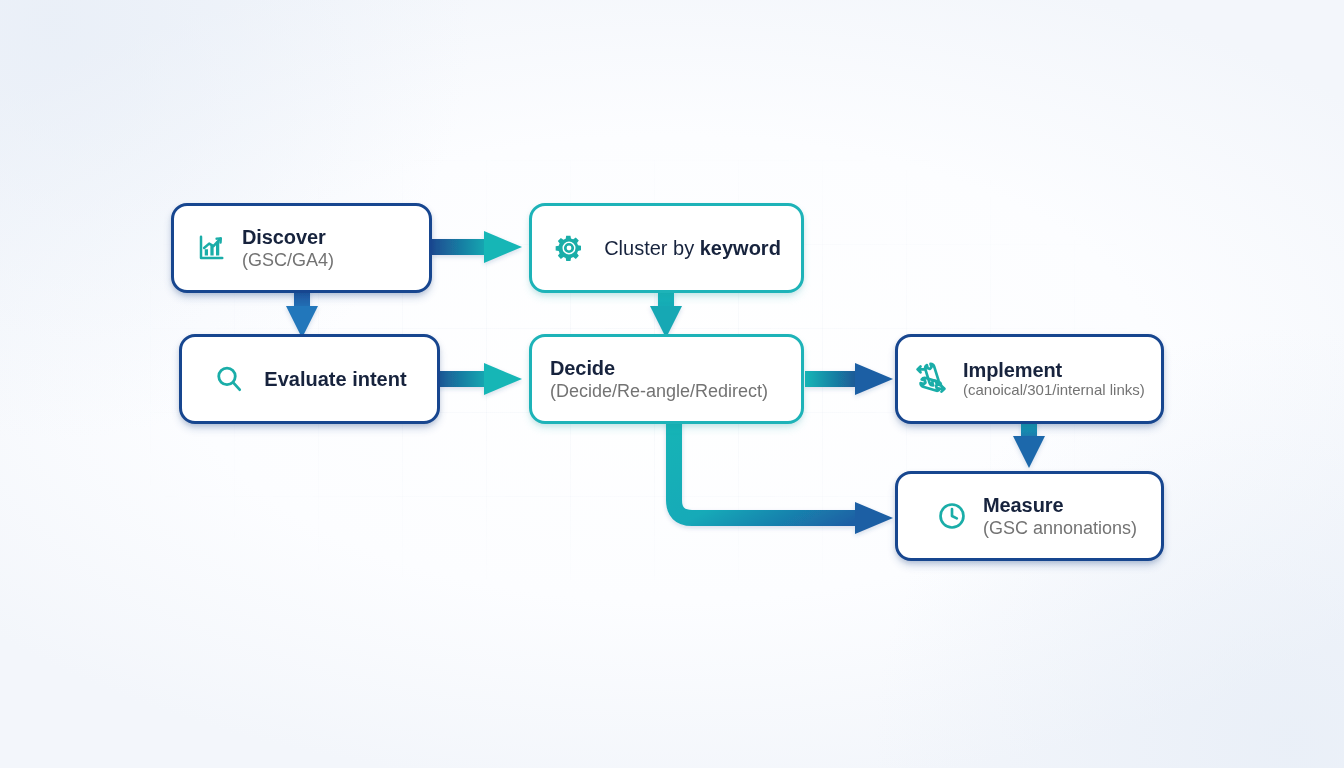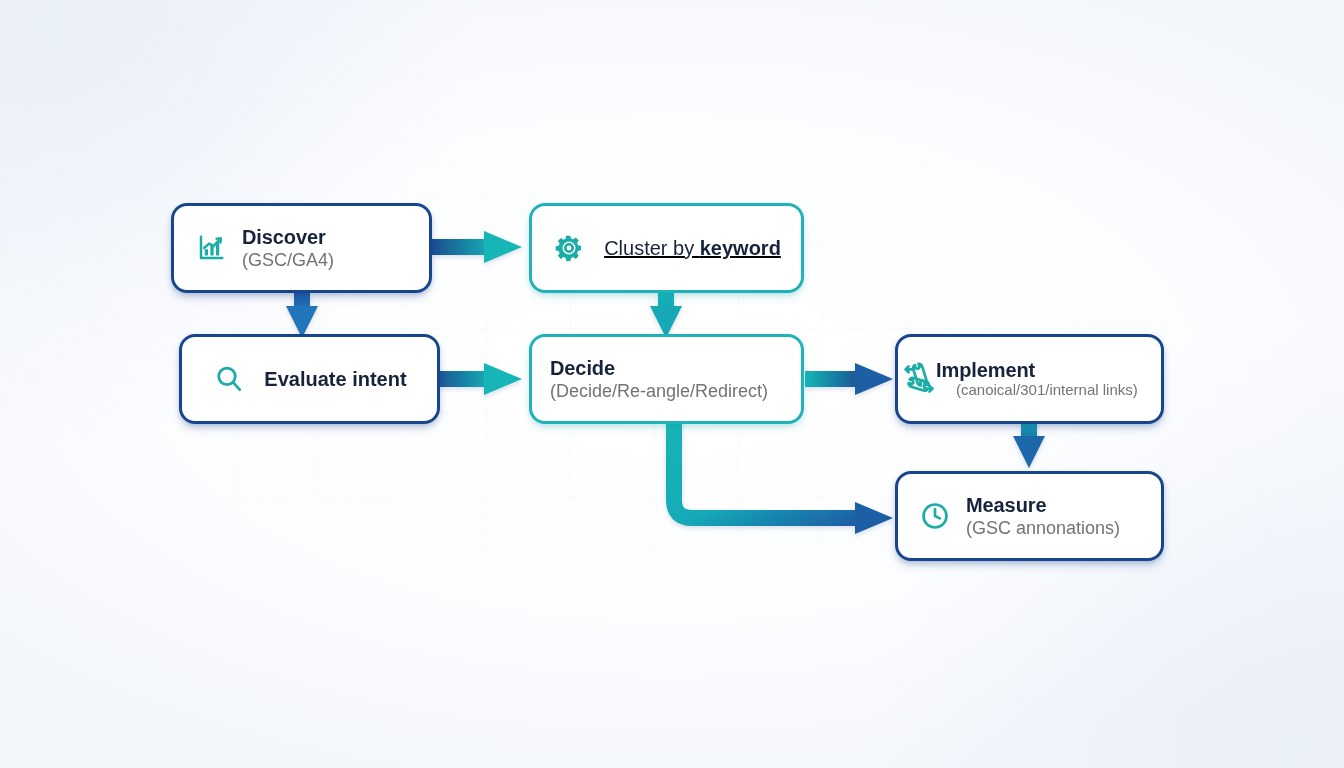--- a/index.html
+++ b/index.html
@@ -110,21 +110,21 @@
     margin-top: 1px;
   }
   .node-single {
     font-size: 20px;
     font-weight: bold;
     color: #17233d;
     white-space: nowrap;
   }
   .node-single.mixed { font-weight: normal; }
   .node-single.mixed b { font-weight: bold; }
-  .node-sub.small { font-size: 15px; margin-left: 20px; }
+  .node-sub.small { font-size: 15px; }
 </style>
 </head>
 <body>
 
 <div id="canvas">
 
   <div id="corner-tint"></div>
   <div id="grid"></div>
 
   <svg id="edges" viewBox="0 0 1344 768" width="1344" height="768" xmlns="http://www.w3.org/2000/svg">
@@ -207,21 +207,21 @@
           <path d="M16.5 4.5 L19.8 4.3 L19.6 7.6"></path>
         </svg>
       </span>
       <span class="node-text">
         <span class="node-title">Discover</span>
         <span class="node-sub">(GSC/GA4)</span>
       </span>
     </div>
   </div>
 
-  <div class="node teal" style="left:529px; top:203px; width:275px; height:90px;text-decoration:underline;">
+  <div class="node teal" style="left:529px; top:203px; width:275px; height:90px;">
     <div class="node-inner centered">
       <span class="node-icon">
         <svg width="32" height="32" viewBox="0 0 24 24" fill="#1aada8">
           <path d="M12 8.2a3.8 3.8 0 1 0 0 7.6 3.8 3.8 0 0 0 0-7.6zm0 5.6a1.8 1.8 0 1 1 0-3.6 1.8 1.8 0 0 1 0 3.6z"></path>
           <path d="M21 13.6v-3.2l-2.3-.4a7 7 0 0 0-.7-1.7l1.35-1.9-2.26-2.26-1.9 1.35a7 7 0 0 0-1.7-.7L13.1 2.8H9.9l-.4 2.3a7 7 0 0 0-1.7.7L5.9 4.45 3.64 6.71l1.35 1.9a7 7 0 0 0-.7 1.7L2 10.7v3.2l2.3.4a7 7 0 0 0 .7 1.7l-1.35 1.9 2.26 2.26 1.9-1.35a7 7 0 0 0 1.7.7l.4 2.3h3.2l.4-2.3a7 7 0 0 0 1.7-.7l1.9 1.35 2.26-2.26-1.35-1.9a7 7 0 0 0 .7-1.7L21 13.6zm-9 3.3a4.9 4.9 0 1 1 0-9.8 4.9 4.9 0 0 1 0 9.8z"></path>
         </svg>
       </span>
       <span class="node-text">
         <span class="node-single mixed"><span>Cluster by </span><b>keyword</b></span>
       </span>
@@ -245,42 +245,42 @@
   <div class="node teal" style="left:529px; top:334px; width:275px; height:90px;">
     <div class="node-inner" style="padding-left:18px;">
       <span class="node-text">
         <span class="node-title">Decide</span>
         <span class="node-sub">(Decide/Re-angle/Redirect)</span>
       </span>
     </div>
   </div>
 
   <div class="node navy" style="left:895px; top:334px; width:269px; height:90px;">
-    <div class="node-inner" style="gap:0; padding-left:4px;align-items:center;">
+    <div class="node-inner" style="gap:15px; padding-left:16px;align-items:center;">
       <span class="node-icon">
         <svg width="34" height="34" viewBox="0 0 24 24" fill="none" stroke="#1aada8" stroke-width="1.9" stroke-linecap="round" stroke-linejoin="round">
           <path d="M6.2 4.3 a2.6 2.6 0 0 0 .4 3.1 l7.2 7.2 a2.6 2.6 0 0 0 3.1 .4 l-1.7-1.7 .35-1.6 1.6-.35 1.7 1.7 a2.6 2.6 0 0 0-.4-3.1 L11.2 2.8 a2.6 2.6 0 0 0-3.1-.4 l1.7 1.7 -.35 1.6 -1.6 .35z" transform="rotate(28 12 9)"></path>
           <path d="M6.2 12.6 a2.6 2.6 0 0 1 .4 3.1" opacity="0"></path>
           <path d="M8.6 20.2 a2.4 2.4 0 0 0 3-.35 l6.2-6.2" opacity="0"></path>
           <path d="M17.6 10.8 a2.5 2.5 0 0 0-3.2-.3 l-1.5 1.5 1.2 1.2 1.5-1.5" opacity="0"></path>
           <path d="M5.4 12.1 a2.5 2.5 0 0 0 .4 3 l6.4 6.4" opacity="0"></path>
           <path d="M6.0 11.6 a2.55 2.55 0 0 0 .4 3.05 l6.6 6.6 a2.55 2.55 0 0 0 3.05 .4 l-1.65-1.65 .34-1.57 1.57-.34 1.65 1.65 a2.55 2.55 0 0 0-.4-3.05 l-6.6-6.6 a2.55 2.55 0 0 0-3.05-.4 l1.65 1.65 -.34 1.57 -1.57 .34z" transform="rotate(-28 12 16)"></path>
           <path d="M7.3 5.2 L2.6 5.2 M4.6 3.2 L2.5 5.2 L4.6 7.2"></path>
           <path d="M16.9 18.9 L21.4 18.9 M19.4 16.9 L21.5 18.9 L19.4 20.9"></path>
         </svg>
       </span>
       <span class="node-text">
         <span class="node-title">Implement</span>
         <span class="node-sub small">(canoical/301/internal links)</span>
       </span>
     </div>
   </div>
 
   <div class="node navy" style="left:895px; top:471px; width:269px; height:90px;">
-    <div class="node-inner" style="gap:14px; padding-left:20px;">
+    <div class="node-inner" style="gap:14px; padding-left:37px;">
       <span class="node-icon">
         <svg width="32" height="32" viewBox="0 0 24 24" fill="none" stroke="#1aada8" stroke-width="2" stroke-linecap="round" stroke-linejoin="round">
           <circle cx="12" cy="12" r="8.6"></circle>
           <path d="M12 6.8 L12 12 L15.6 13.8"></path>
         </svg>
       </span>
       <span class="node-text">
         <span class="node-title">Measure</span>
         <span class="node-sub">(GSC annonations)</span>
       </span>

